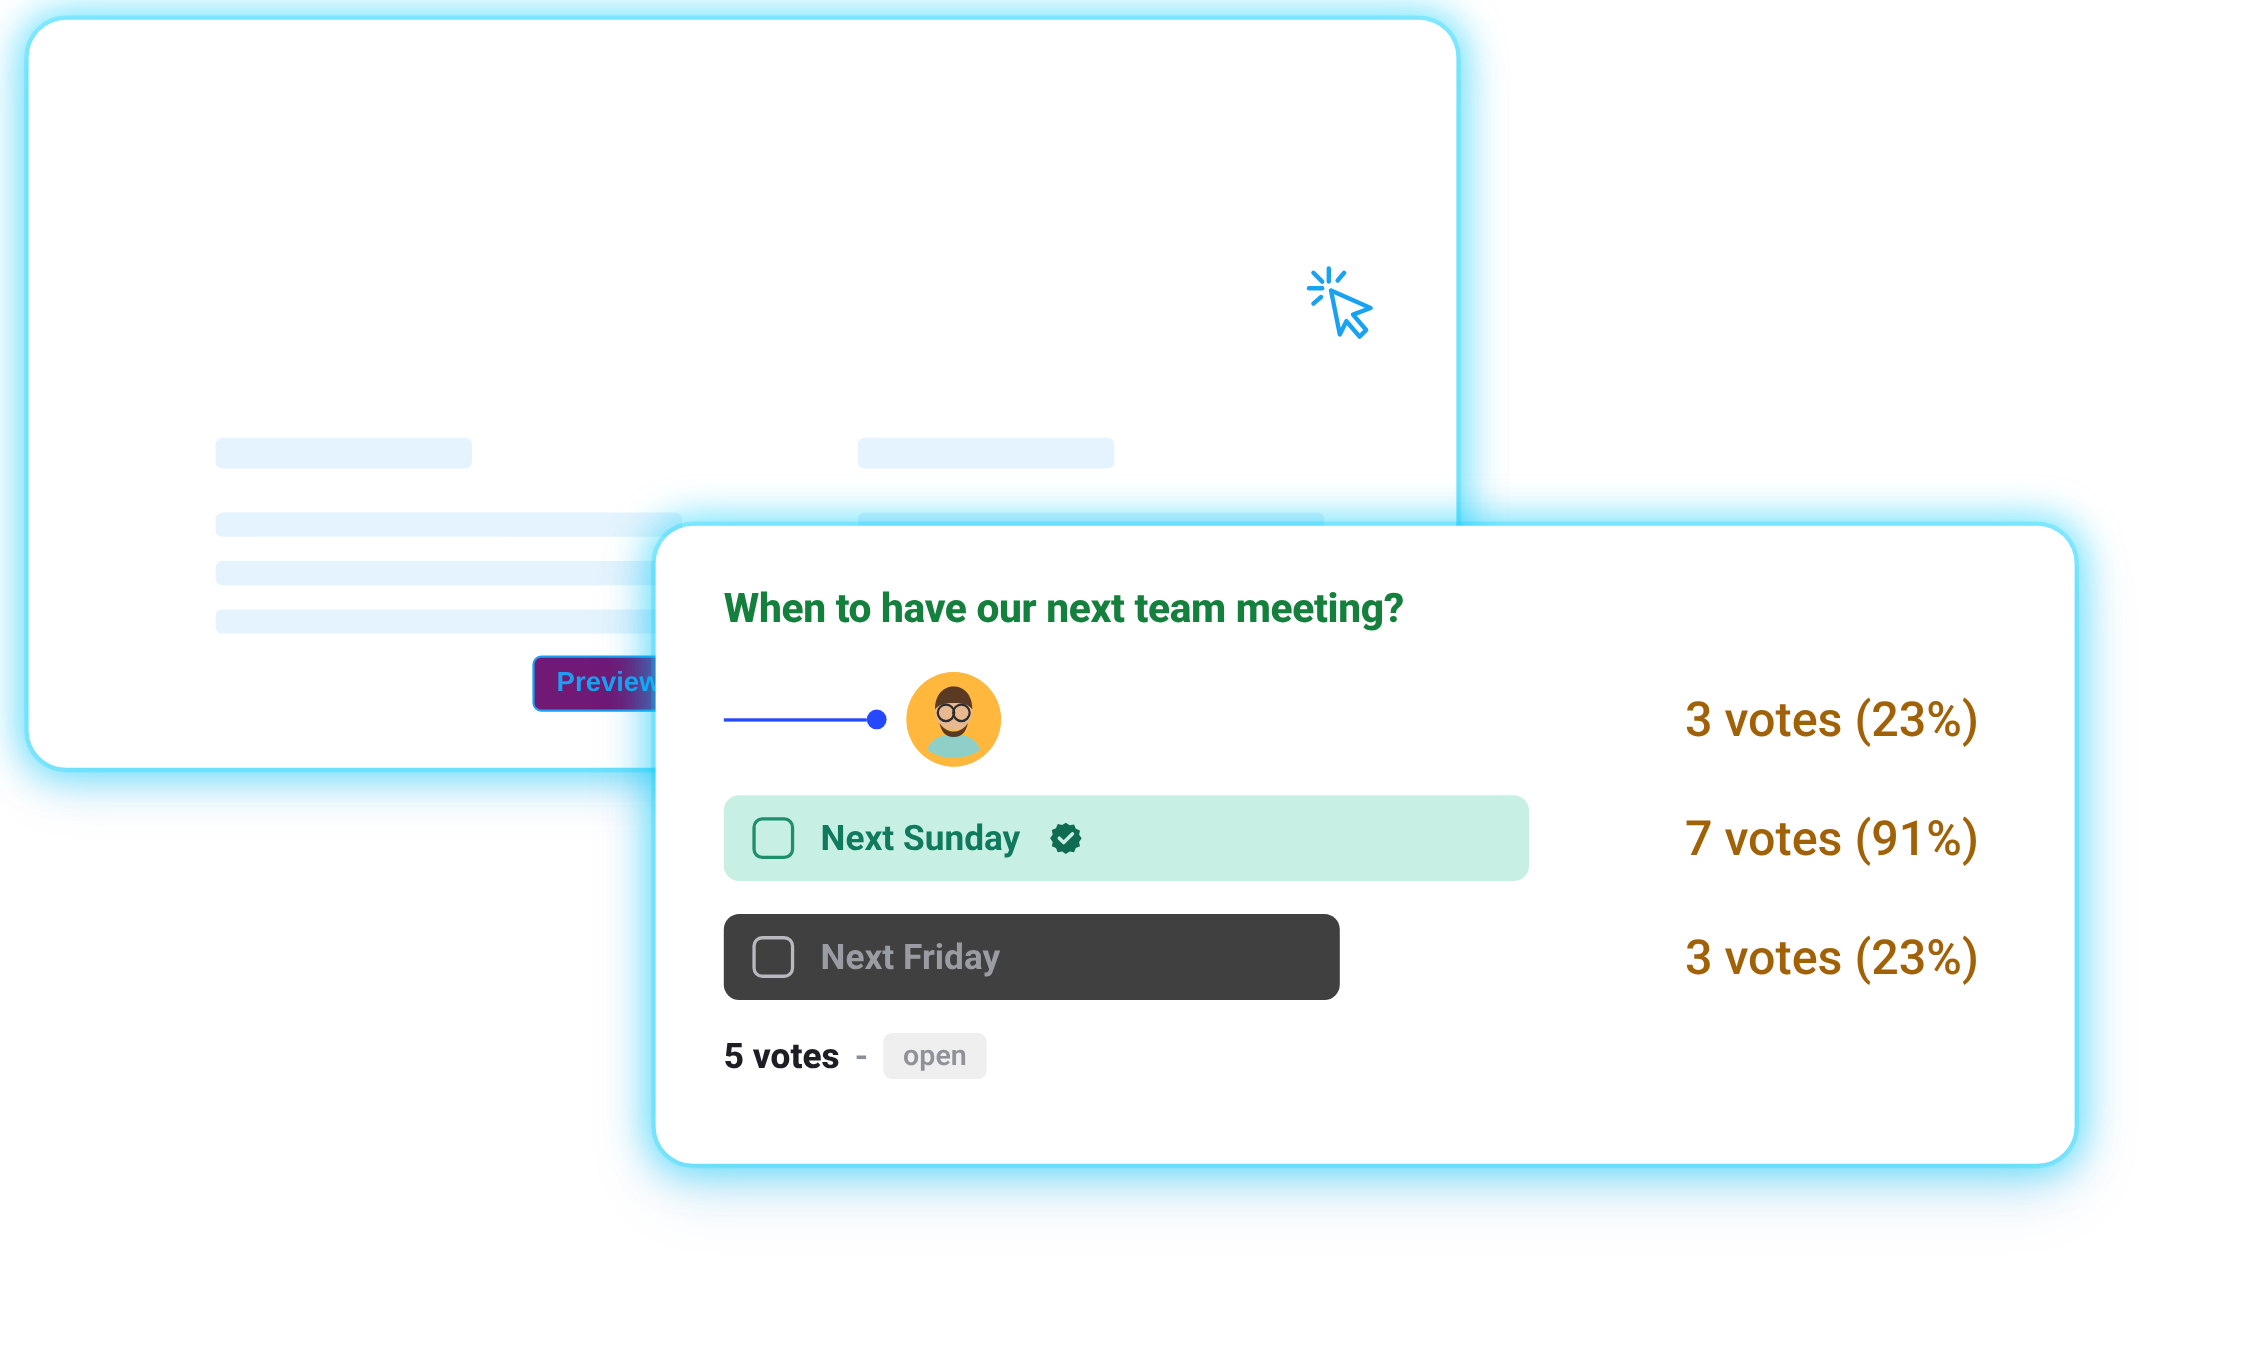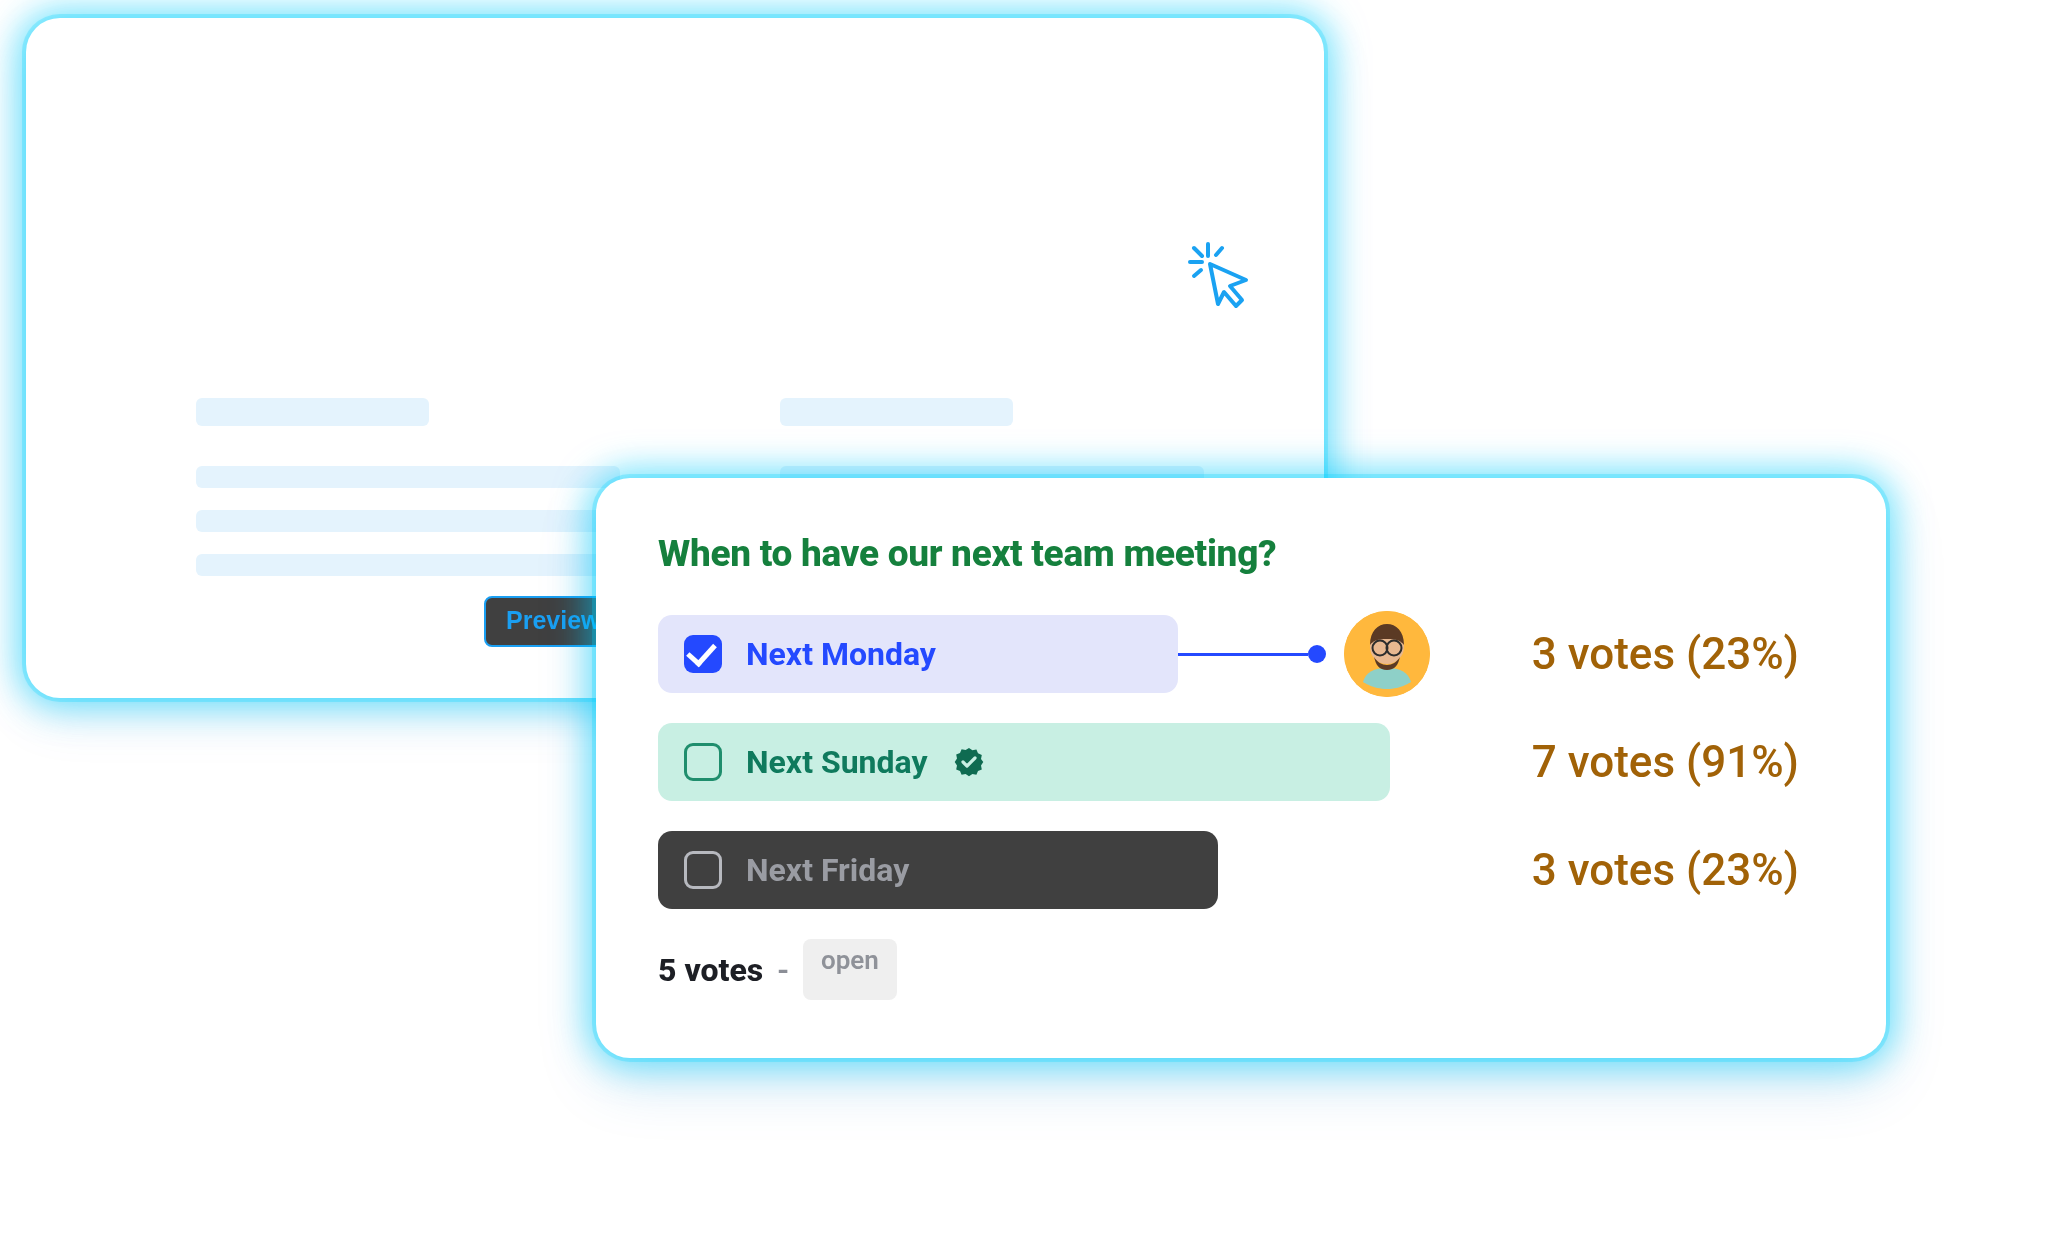--- a/index.html
+++ b/index.html
@@ -77,21 +77,21 @@
   .skel { background: #e4f3fd; border-radius: 6px; margin-bottom: 22px; height: 22px; }
   .skel.title { width: 55%; height: 28px; margin-bottom: 40px; }
   .skel.line  { width: 100%; }
 
   .preview-btn {
     position: absolute;
     left: 458px;
     top: 578px;
     border: 2px solid #1a9ff2;
     color: #1a9ff2;
-    background: #404040;
+    background: #701a75;
     border-radius: 8px;
     padding: 8px 20px 10px;
     font-size: 25px;
     font-weight: 600;
   }
 
   
   .card-front {
     position: absolute;
     left: 596px;
@@ -177,21 +177,21 @@
     font-size: 32px;
     color: #1d1f25;
   }
   .poll-footer .total { font-weight: 800; }
   .poll-footer .dash  { color: #8b8e96; font-weight: 600; }
   .status-chip {
     background: #efefef;
     color: #8f9299;
     font-size: 26px;
     font-weight: 600;
-    padding: 6px 18px 25px;
+    padding: 6px 18px 6px;
     border-radius: 8px;
   }
 </style>
 </head>
 <body>
 
 <div class="card-back">
 
 
   <div class="cursor-click">
@@ -223,24 +223,20 @@
   </div>
 
   <button class="preview-btn">Preview</button>
 </div>
 
 <div class="card-front">
 
   <h2 class="poll-title">When to have our next team meeting?</h2>
 
   <div class="poll-row opt-a">
-    <div class="option-pill">
-      <span class="checkbox"></span>
-      <span>Next Monday</span>
-    </div>
     <div class="connector"></div>
     <div class="dot"></div>
     <div class="avatar">
       <svg viewBox="0 0 86 86">
         <circle cx="43" cy="43" r="43" fill="#ffb83d"></circle>
         <path d="M43 78c-14 0-24-7-24-7 3-10 11-14 24-14s21 4 24 14c0 0-10 7-24 7z" fill="#8ed0c8"></path>
         <circle cx="43" cy="36" r="17" fill="#e8b890"></circle>
         <path d="M26 34c0-14 8-21 17-21s17 7 17 21c-3-4-7-6-17-6s-14 2-17 6z" fill="#5b3a24"></path>
         <path d="M30 46c3 5 8 8 13 8s10-3 13-8c-2 8-5 13-13 13s-11-5-13-13z" fill="#5b3a24"></path>
         <circle cx="36" cy="37" r="7.5" fill="none" stroke="#2d2d2d" stroke-width="2"></circle>

